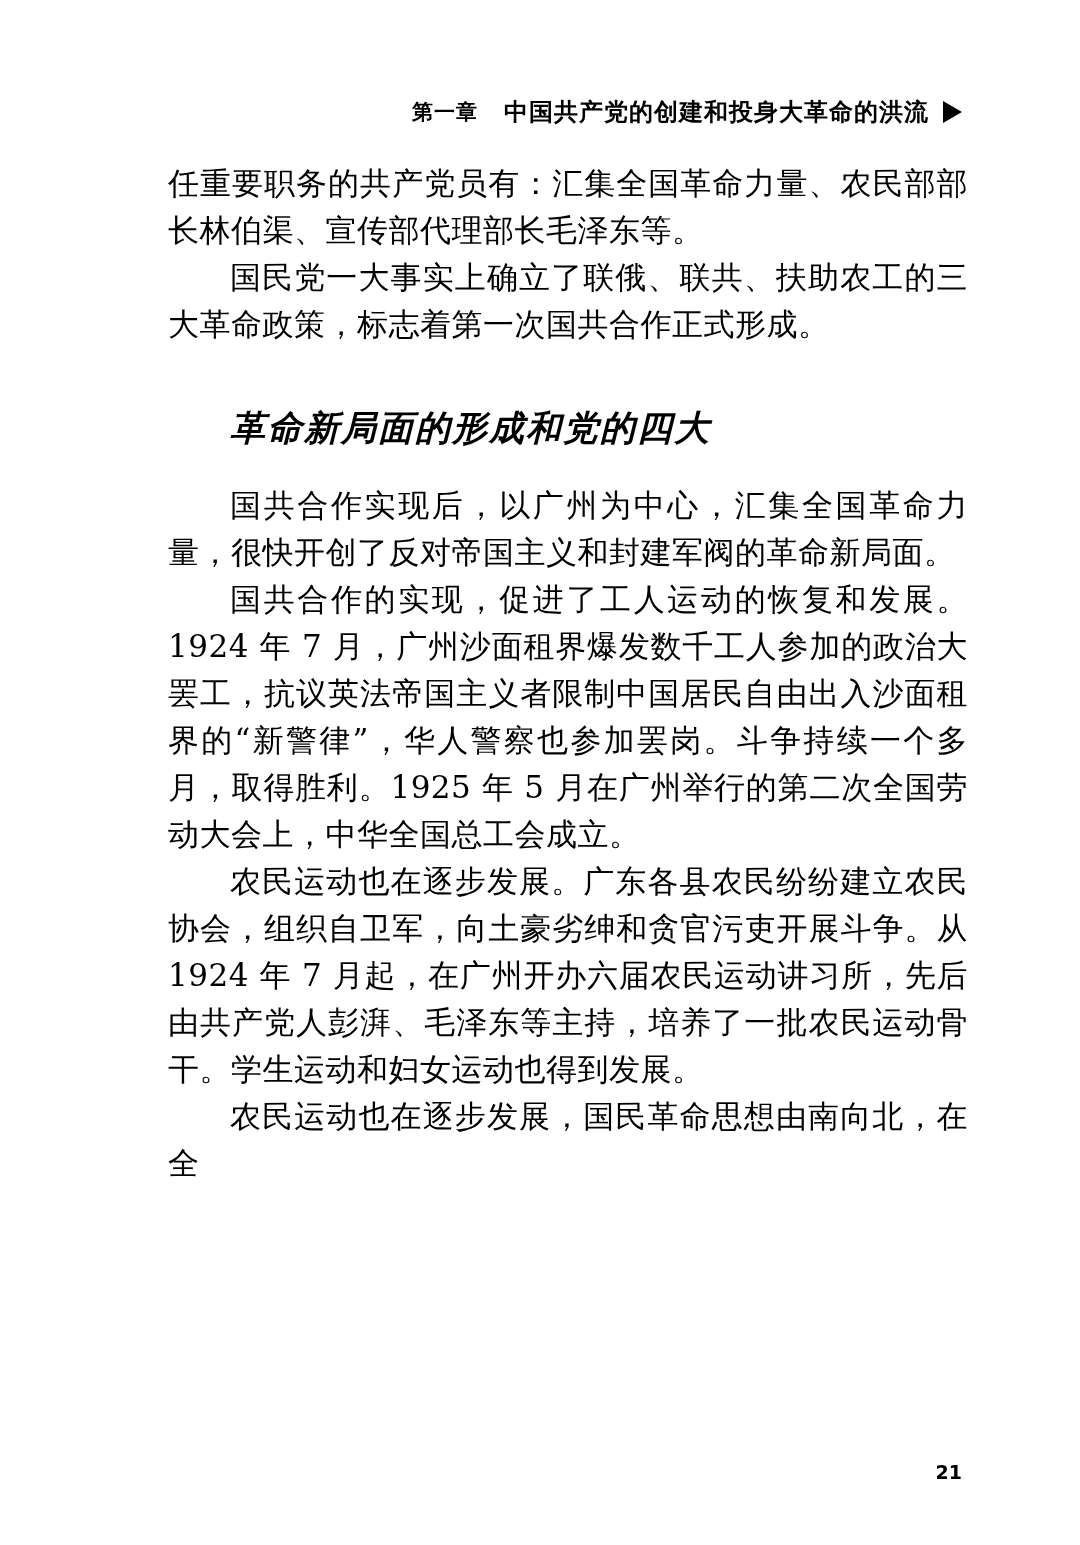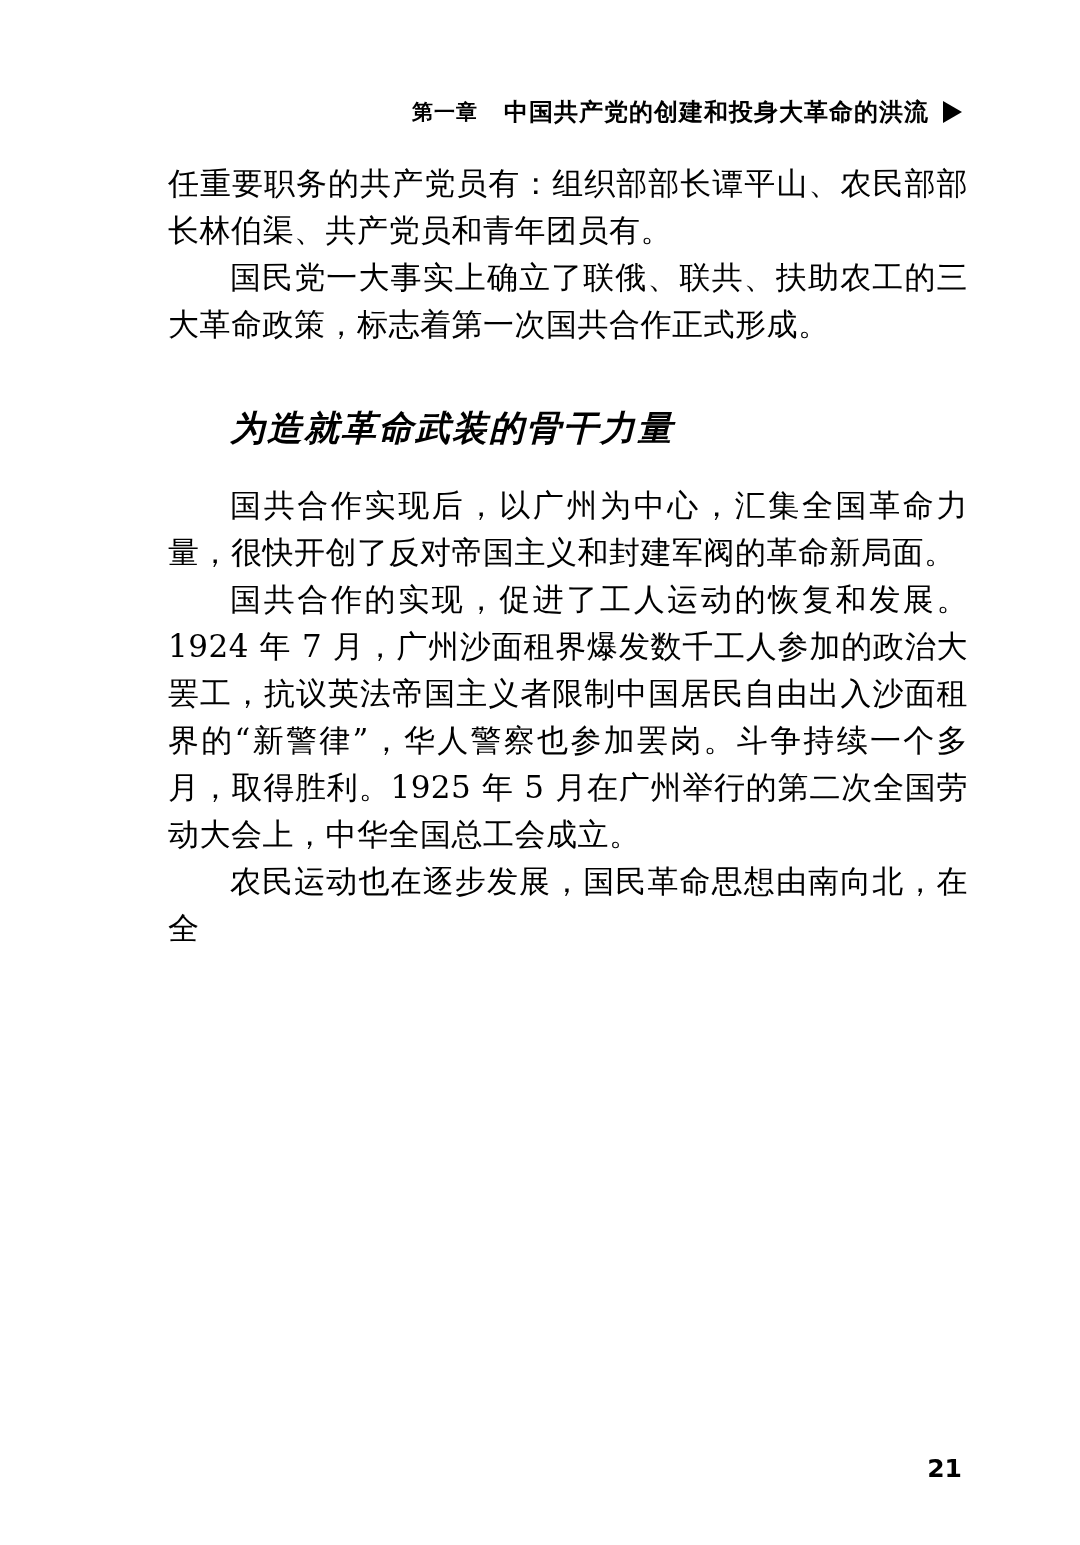--- a/index.html
+++ b/index.html
@@ -90,45 +90,46 @@
     font-style: italic;
     letter-spacing: 2px;
     line-height: 52px;
   }
 
   
   .folio {
     position: absolute;
     right: 118px;
     bottom: 62px;
-    font-size: 25px;
+    font-size: 19px;
     font-family: "DejaVu Sans", "Liberation Sans", sans-serif;
     font-weight: bold;
   }
 </style>
 </head>
 <body>
 
 <div class="page">
 
   <div class="header">
     <span class="header-chapter">第一章</span>
     <span class="header-gap"></span>
     <span class="header-title">中国共产党的创建和投身大革命的洪流</span>
     <span class="header-mark"></span>
   </div>
 
   <div class="content">
 
-    <p class="para">任重要职务的共产党员有：组织部部长谭平山、农民部部长林伯渠、共产党员和青年团员有。</p>
+    <p class="para">任重要职务的共产党员有：汇集全国革命力量、农民部部长林伯渠、宣传部代理部长毛泽东等。</p>
     <p class="para indent">国民党一大事实上确立了联俄、联共、扶助农工的三大革命政策，标志着第一次国共合作正式形成。</p>
 
-    <h2 class="section-title">为造就革命武装的骨干力量</h2>
+    <h2 class="section-title">革命新局面的形成和党的四大</h2>
 
     <p class="para indent">国共合作实现后，以广州为中心，汇集全国革命力量，很快开创了反对帝国主义和封建军阀的革命新局面。</p>
     <p class="para indent">国共合作的实现，促进了工人运动的恢复和发展。1924 年 7 月，广州沙面租界爆发数千工人参加的政治大罢工，抗议英法帝国主义者限制中国居民自由出入沙面租界的“新警律”，华人警察也参加罢岗。斗争持续一个多月，取得胜利。1925 年 5 月在广州举行的第二次全国劳动大会上，中华全国总工会成立。</p>
+    <p class="para indent">农民运动也在逐步发展。广东各县农民纷纷建立农民协会，组织自卫军，向土豪劣绅和贪官污吏开展斗争。从 1924 年 7 月起，在广州开办六届农民运动讲习所，先后由共产党人彭湃、毛泽东等主持，培养了一批农民运动骨干。学生运动和妇女运动也得到发展。</p>
     <p class="para indent">农民运动也在逐步发展，国民革命思想由南向北，在全</p>
 
   </div>
 
   <div class="folio">21</div>
 
 </div>
 
 </body></html>

